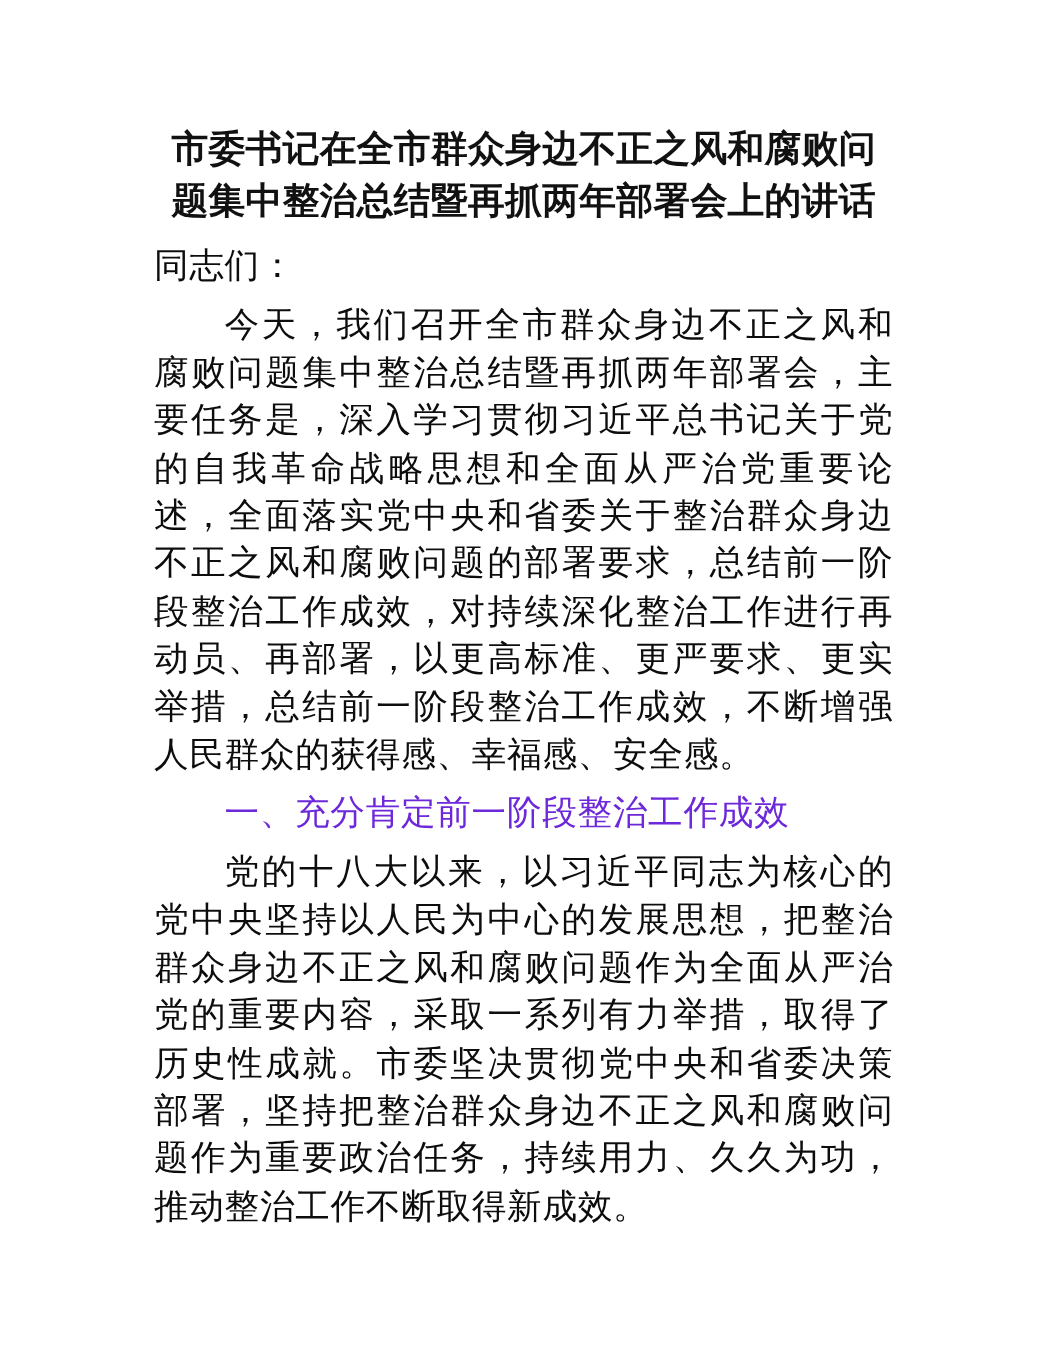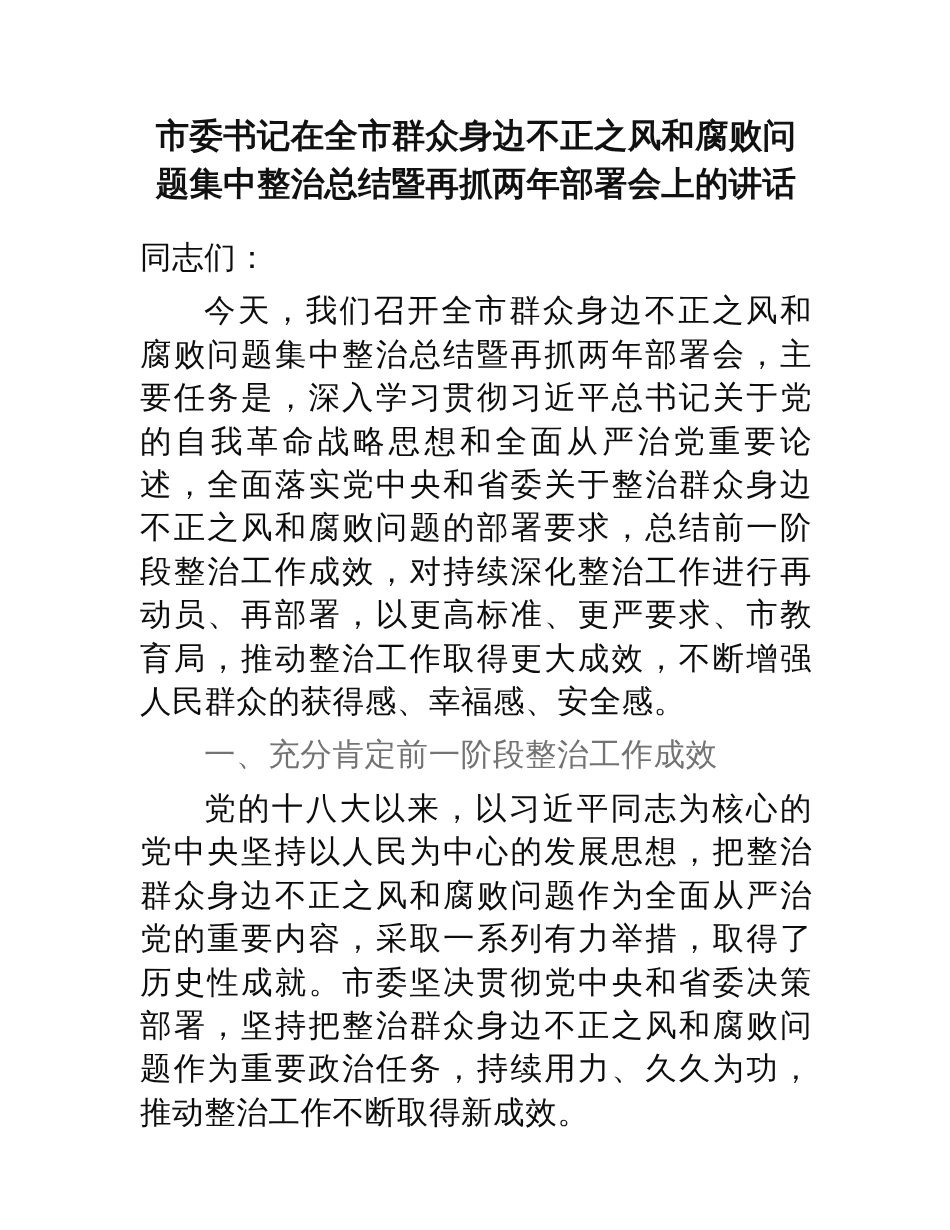--- a/index.html
+++ b/index.html
@@ -54,53 +54,53 @@
     text-align: justify;
     text-justify: inter-ideograph;
     margin: 0;
     letter-spacing: 0.6px;
     color: #0d0d0d;
     word-break: break-all;
   }
 
   .para.salutation {
     text-indent: 0;
-    margin-top: 28px;
+    margin-top: 12px;
   }
 
   .para.indent {
     text-indent: 64px;
   }
 
   .para.spaced {
     margin-top: 10px;
   }
 
   .section-heading {
     font-family: "Liberation Serif", "DejaVu Serif", serif;
     font-size: 31.5px;
     line-height: 43.4px;
     text-indent: 64px;
     letter-spacing: 0.6px;
     margin: 10px 0 0 0;
-    color: #737373;
+    color: #6d28d9;
     text-align: left;
   }
 </style>
 </head>
 <body>
 
 <div class="page">
   <div class="doc-body">
 
     <h1 class="doc-title">市委书记在全市群众身边不正之风和腐败问题集中整治总结暨再抓两年部署会上的讲话</h1>
 
     <p class="para salutation">同志们：</p>
 
-    <p class="para indent spaced">今天，我们召开全市群众身边不正之风和腐败问题集中整治总结暨再抓两年部署会，主要任务是，深入学习贯彻习近平总书记关于党的自我革命战略思想和全面从严治党重要论述，全面落实党中央和省委关于整治群众身边不正之风和腐败问题的部署要求，总结前一阶段整治工作成效，对持续深化整治工作进行再动员、再部署，以更高标准、更严要求、市教育局，推动整治工作取得更大成效，不断增强人民群众的获得感、幸福感、安全感。</p>
+    <p class="para indent spaced">今天，我们召开全市群众身边不正之风和腐败问题集中整治总结暨再抓两年部署会，主要任务是，深入学习贯彻习近平总书记关于党的自我革命战略思想和全面从严治党重要论述，全面落实党中央和省委关于整治群众身边不正之风和腐败问题的部署要求，总结前一阶段整治工作成效，对持续深化整治工作进行再动员、再部署，以更高标准、更严要求、更实举措，总结前一阶段整治工作成效，不断增强人民群众的获得感、幸福感、安全感。</p>
 
 
     <p class="section-heading">一、充分肯定前一阶段整治工作成效</p>
 
     <p class="para indent spaced">党的十八大以来，以习近平同志为核心的党中央坚持以人民为中心的发展思想，把整治群众身边不正之风和腐败问题作为全面从严治党的重要内容，采取一系列有力举措，取得了历史性成就。市委坚决贯彻党中央和省委决策部署，坚持把整治群众身边不正之风和腐败问题作为重要政治任务，持续用力、久久为功，推动整治工作不断取得新成效。</p>
 
   </div>
 </div>
 
 </body></html>

